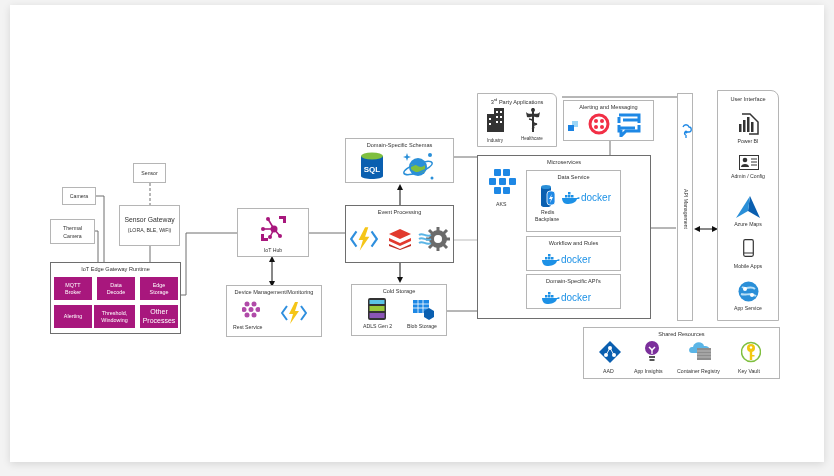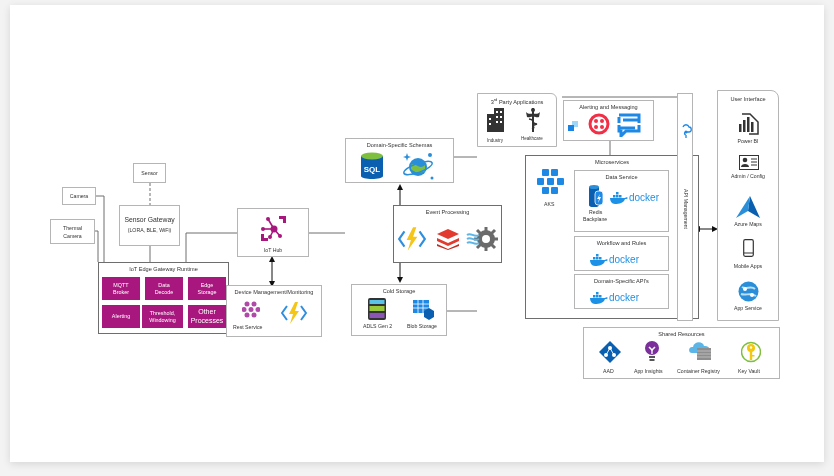--- a/index.html
+++ b/index.html
@@ -1,20 +1,20 @@
 <!DOCTYPE html>
 <html><head>
 <meta charset="utf-8">
 <style>
   html, body { margin:0; padding:0; }
   body { width:834px; height:476px; background:#f3f3f3; position:relative; overflow:hidden; font-family:"Liberation Sans", sans-serif; color:#333; }
   .card { position:absolute; left:10px; top:5px; width:814px; height:457px; background:#fff; box-shadow:0 2px 8px rgba(0,0,0,0.12); }
   .box { position:absolute; background:#fff; border:1px solid #8a8a8a; box-sizing:border-box; }
   .box.light { border-color:#b5b5b5; }
-  .box.heavy { border:1.5px solid #6e6e6e;margin-left:48px; }
+  .box.heavy { border:1.5px solid #6e6e6e; }
   .ttl { position:absolute; left:0; right:0; text-align:center; font-size:5.6px; color:#333; }
   .lbl { position:absolute; text-align:center; font-size:5.2px; color:#333; white-space:nowrap; }
   .pbtn { position:absolute; background:#a8177d; color:#fff; font-size:5.4px; text-align:center; display:flex; align-items:center; justify-content:center; line-height:1.25; }
   .pbtn.big { font-size:7px; }
   svg.lines { position:absolute; left:0; top:0; }
   .ic { position:absolute; }
 </style>
 </head>
 <body>
 

